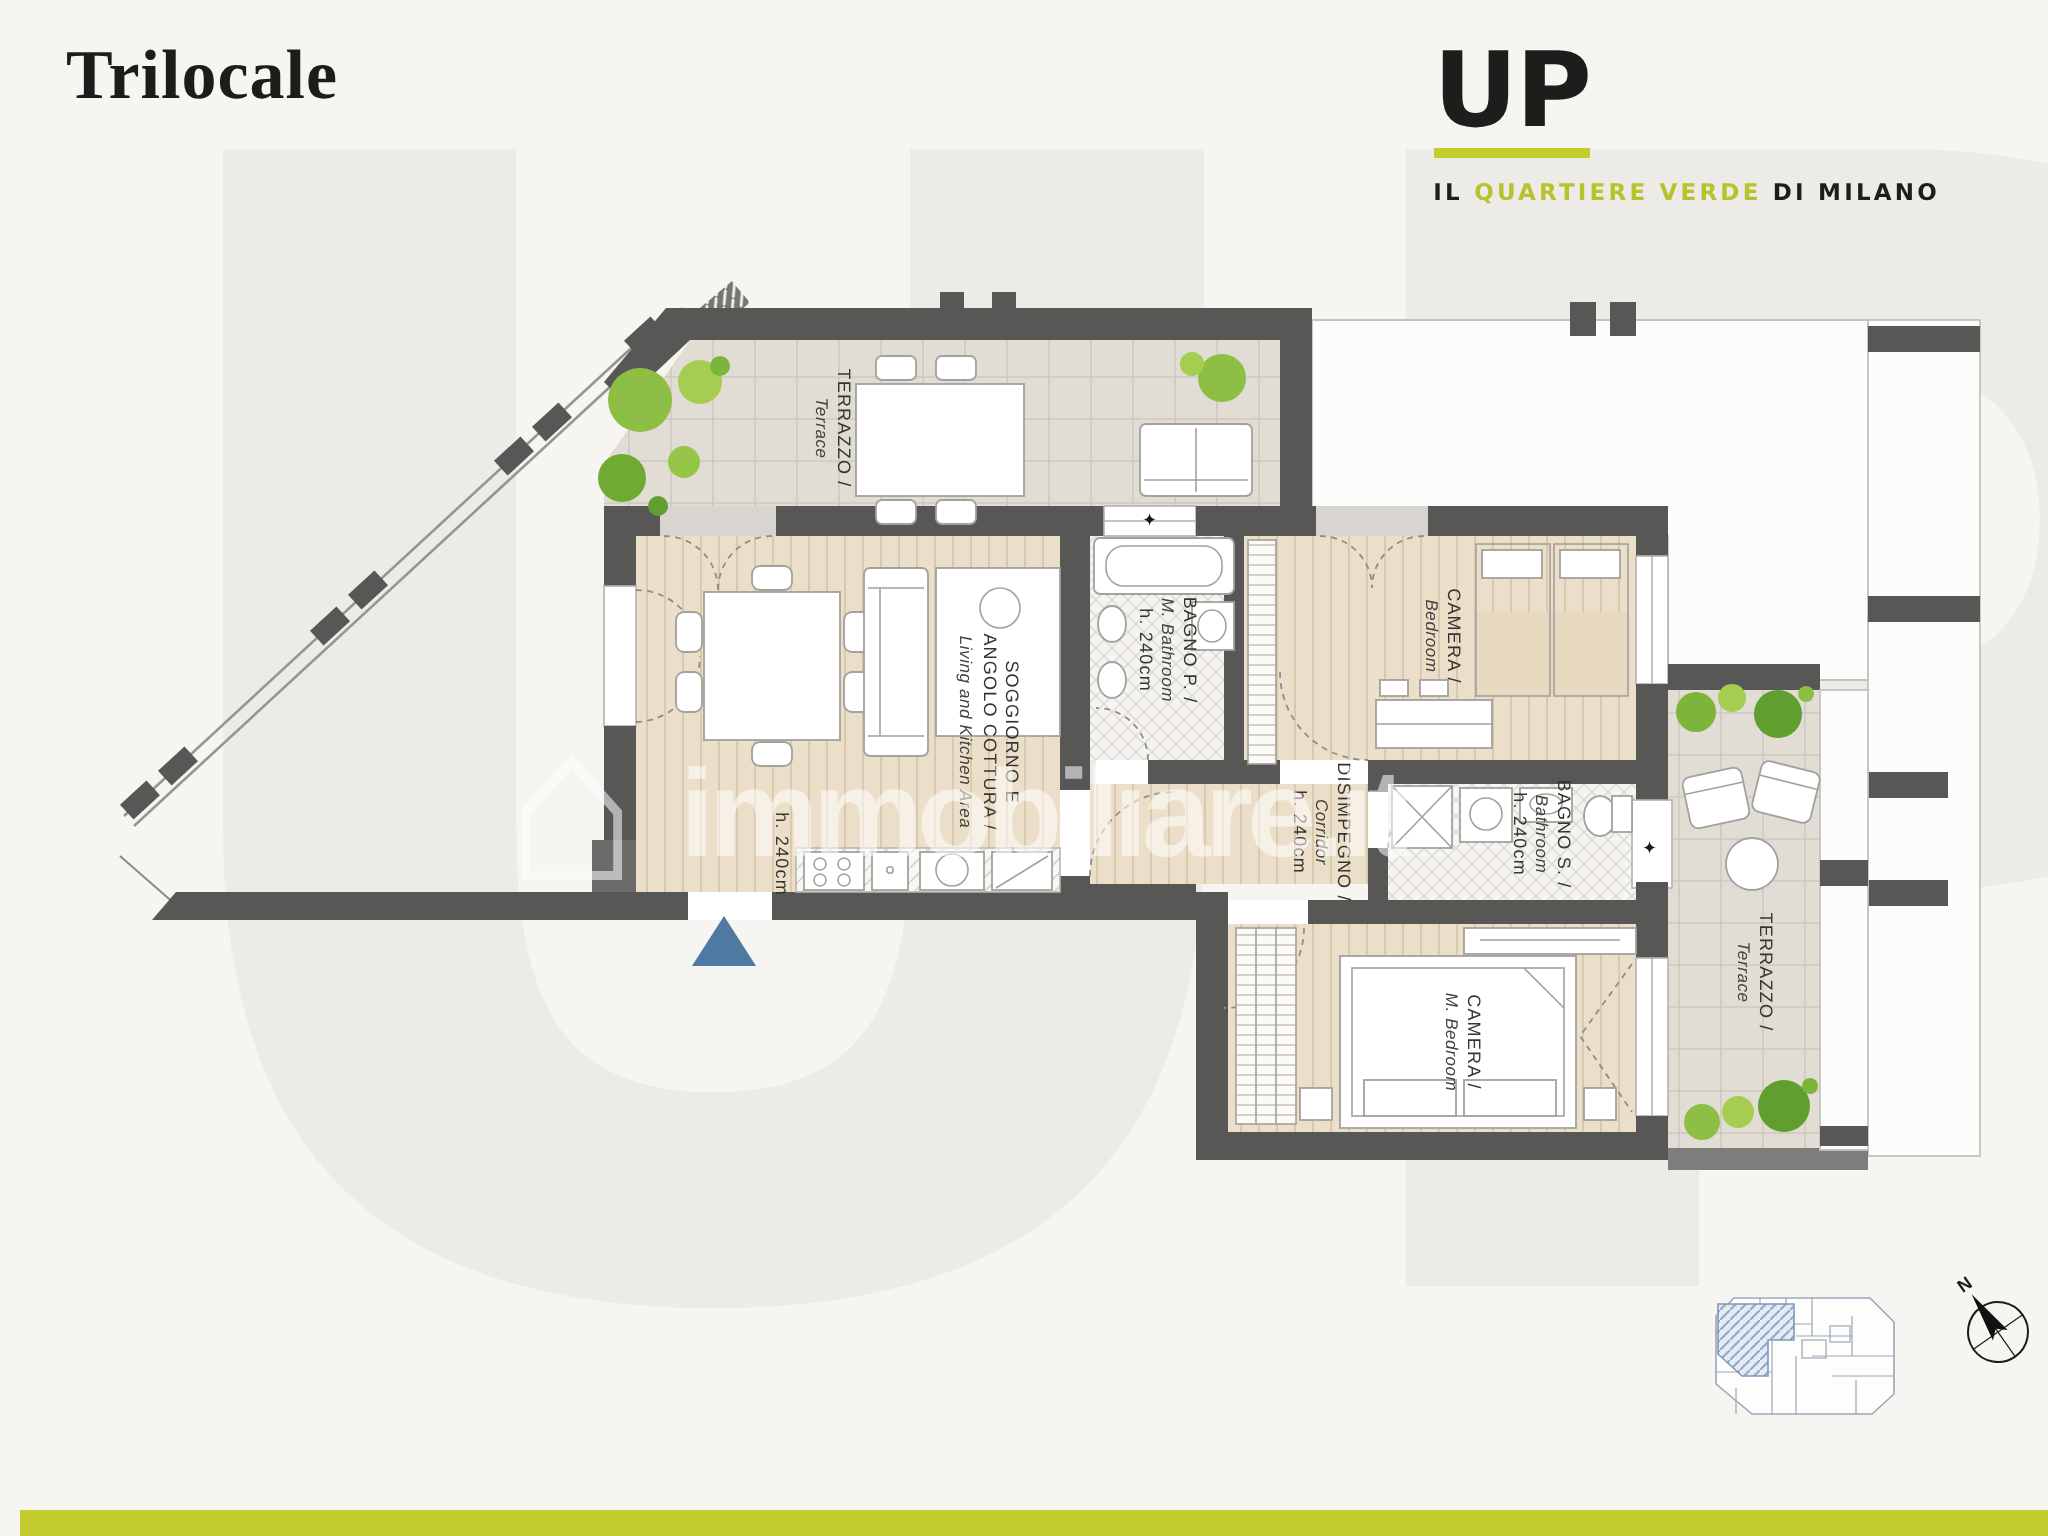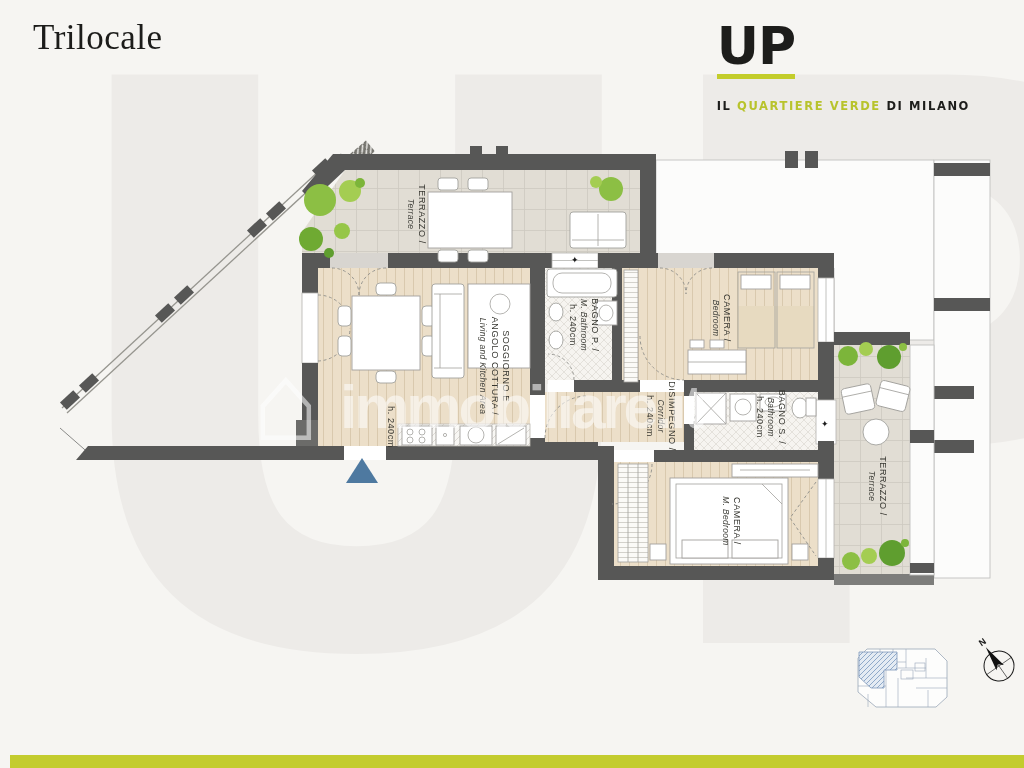--- a/index.html
+++ b/index.html
@@ -7,28 +7,28 @@
   .bg-letters{
     position:absolute;left:40px;top:30px;z-index:0;
     font-family:"DejaVu Sans",sans-serif;font-weight:bold;
     font-size:780px;line-height:0.88;letter-spacing:-42px;color:#edebe8;
     user-select:none;
   }
   .plan-svg{position:absolute;inset:0;z-index:1;}
   header{position:absolute;top:0;left:0;right:0;z-index:2;}
   .title{
     position:absolute;left:33px;top:18px;margin:0;
-    font-family:"Liberation Serif","DejaVu Serif",serif;font-weight:400;
+    font-family:"Liberation Serif","DejaVu Serif",serif;font-weight:700;
     font-size:35px;color:#1c1c1a;letter-spacing:0.5px;
   }
   .logo{position:absolute;top:20px;right:54px;text-align:left;color:#1d1d1b;}
   .logo-word{display:flex;align-items:baseline;font-family:"DejaVu Sans",sans-serif;font-weight:bold;letter-spacing:-1px;}
   .logo-up{font-size:52px;line-height:1;border-bottom:5px solid #c3cd2b;padding-bottom:2px;}
   .logo-town{font-size:45px;line-height:1;}
-  .tagline{margin-top:20px;font-family:"DejaVu Sans",sans-serif;font-weight:bold;font-size:11.5px;letter-spacing:1.6px;white-space:nowrap;}
+  .tagline{margin-top:10px;font-family:"DejaVu Sans",sans-serif;font-weight:bold;font-size:11.5px;letter-spacing:1.6px;white-space:nowrap;}
   .tagline .hl{color:#b8c32c;}
   .bottom-bar{position:absolute;left:10px;right:0;bottom:0;height:13px;background:#c3cc2e;z-index:3;}
 
   svg text{font-family:"Liberation Sans",sans-serif;}
   .wall{fill:#575756;}
   .sill{fill:#d8d5d0;}
   .winframe{fill:#ffffff;stroke:#b3b2ae;stroke-width:0.8;}
   .furn{fill:#ffffff;stroke:#a2a19d;stroke-width:0.9;}
   .furnline{fill:none;stroke:#a2a19d;stroke-width:0.8;}
   .door{fill:none;stroke:#8f8e8a;stroke-width:0.9;stroke-dasharray:3,2.6;}

